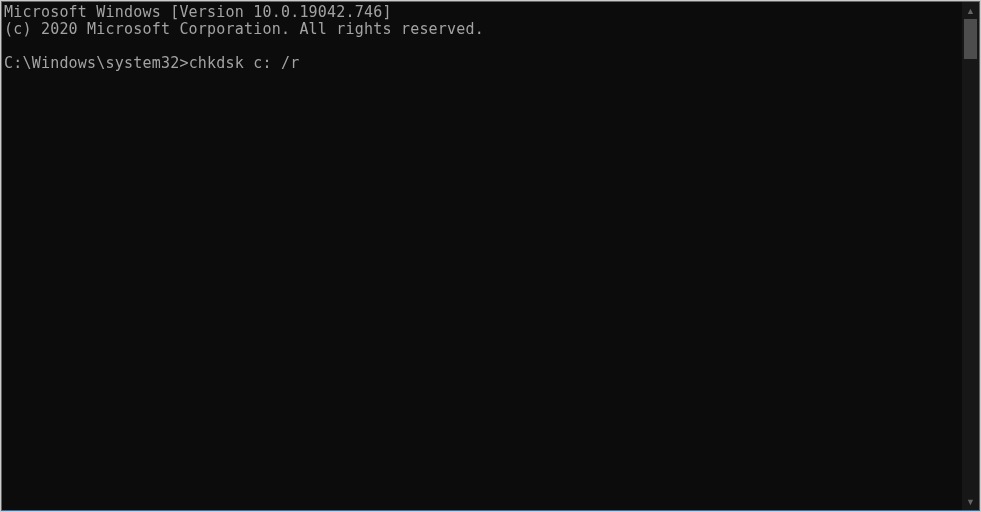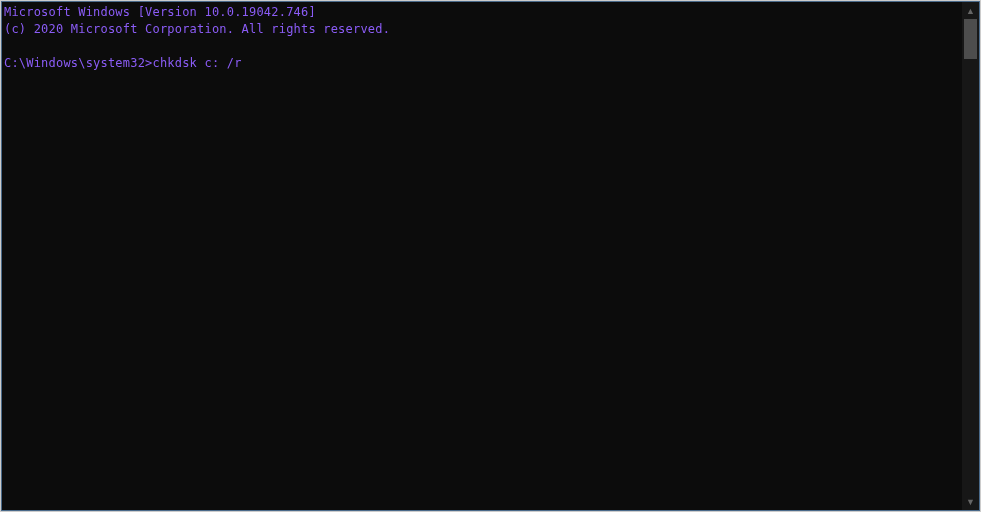--- a/index.html
+++ b/index.html
@@ -77,23 +77,23 @@
       fill: none;
     }
     .terminal-wrap {
       flex: 1;
       display: flex;
       background: #0c0c0c;
     }
     .terminal {
       flex: 1;
       background: #0c0c0c;
-      color: #8b5cf6;
+      color: #a3a3a3;
       font-family: Consolas, "Lucida Console", monospace;
-      font-size: 12px;
+      font-size: 15px;
       line-height: 17px;
       padding: 2px 0 0 2px;
       white-space: pre;
       letter-spacing: 0.2px;
     }
     .scrollbar {
       width: 17px;
       background: #171717;
       position: relative;
     }

